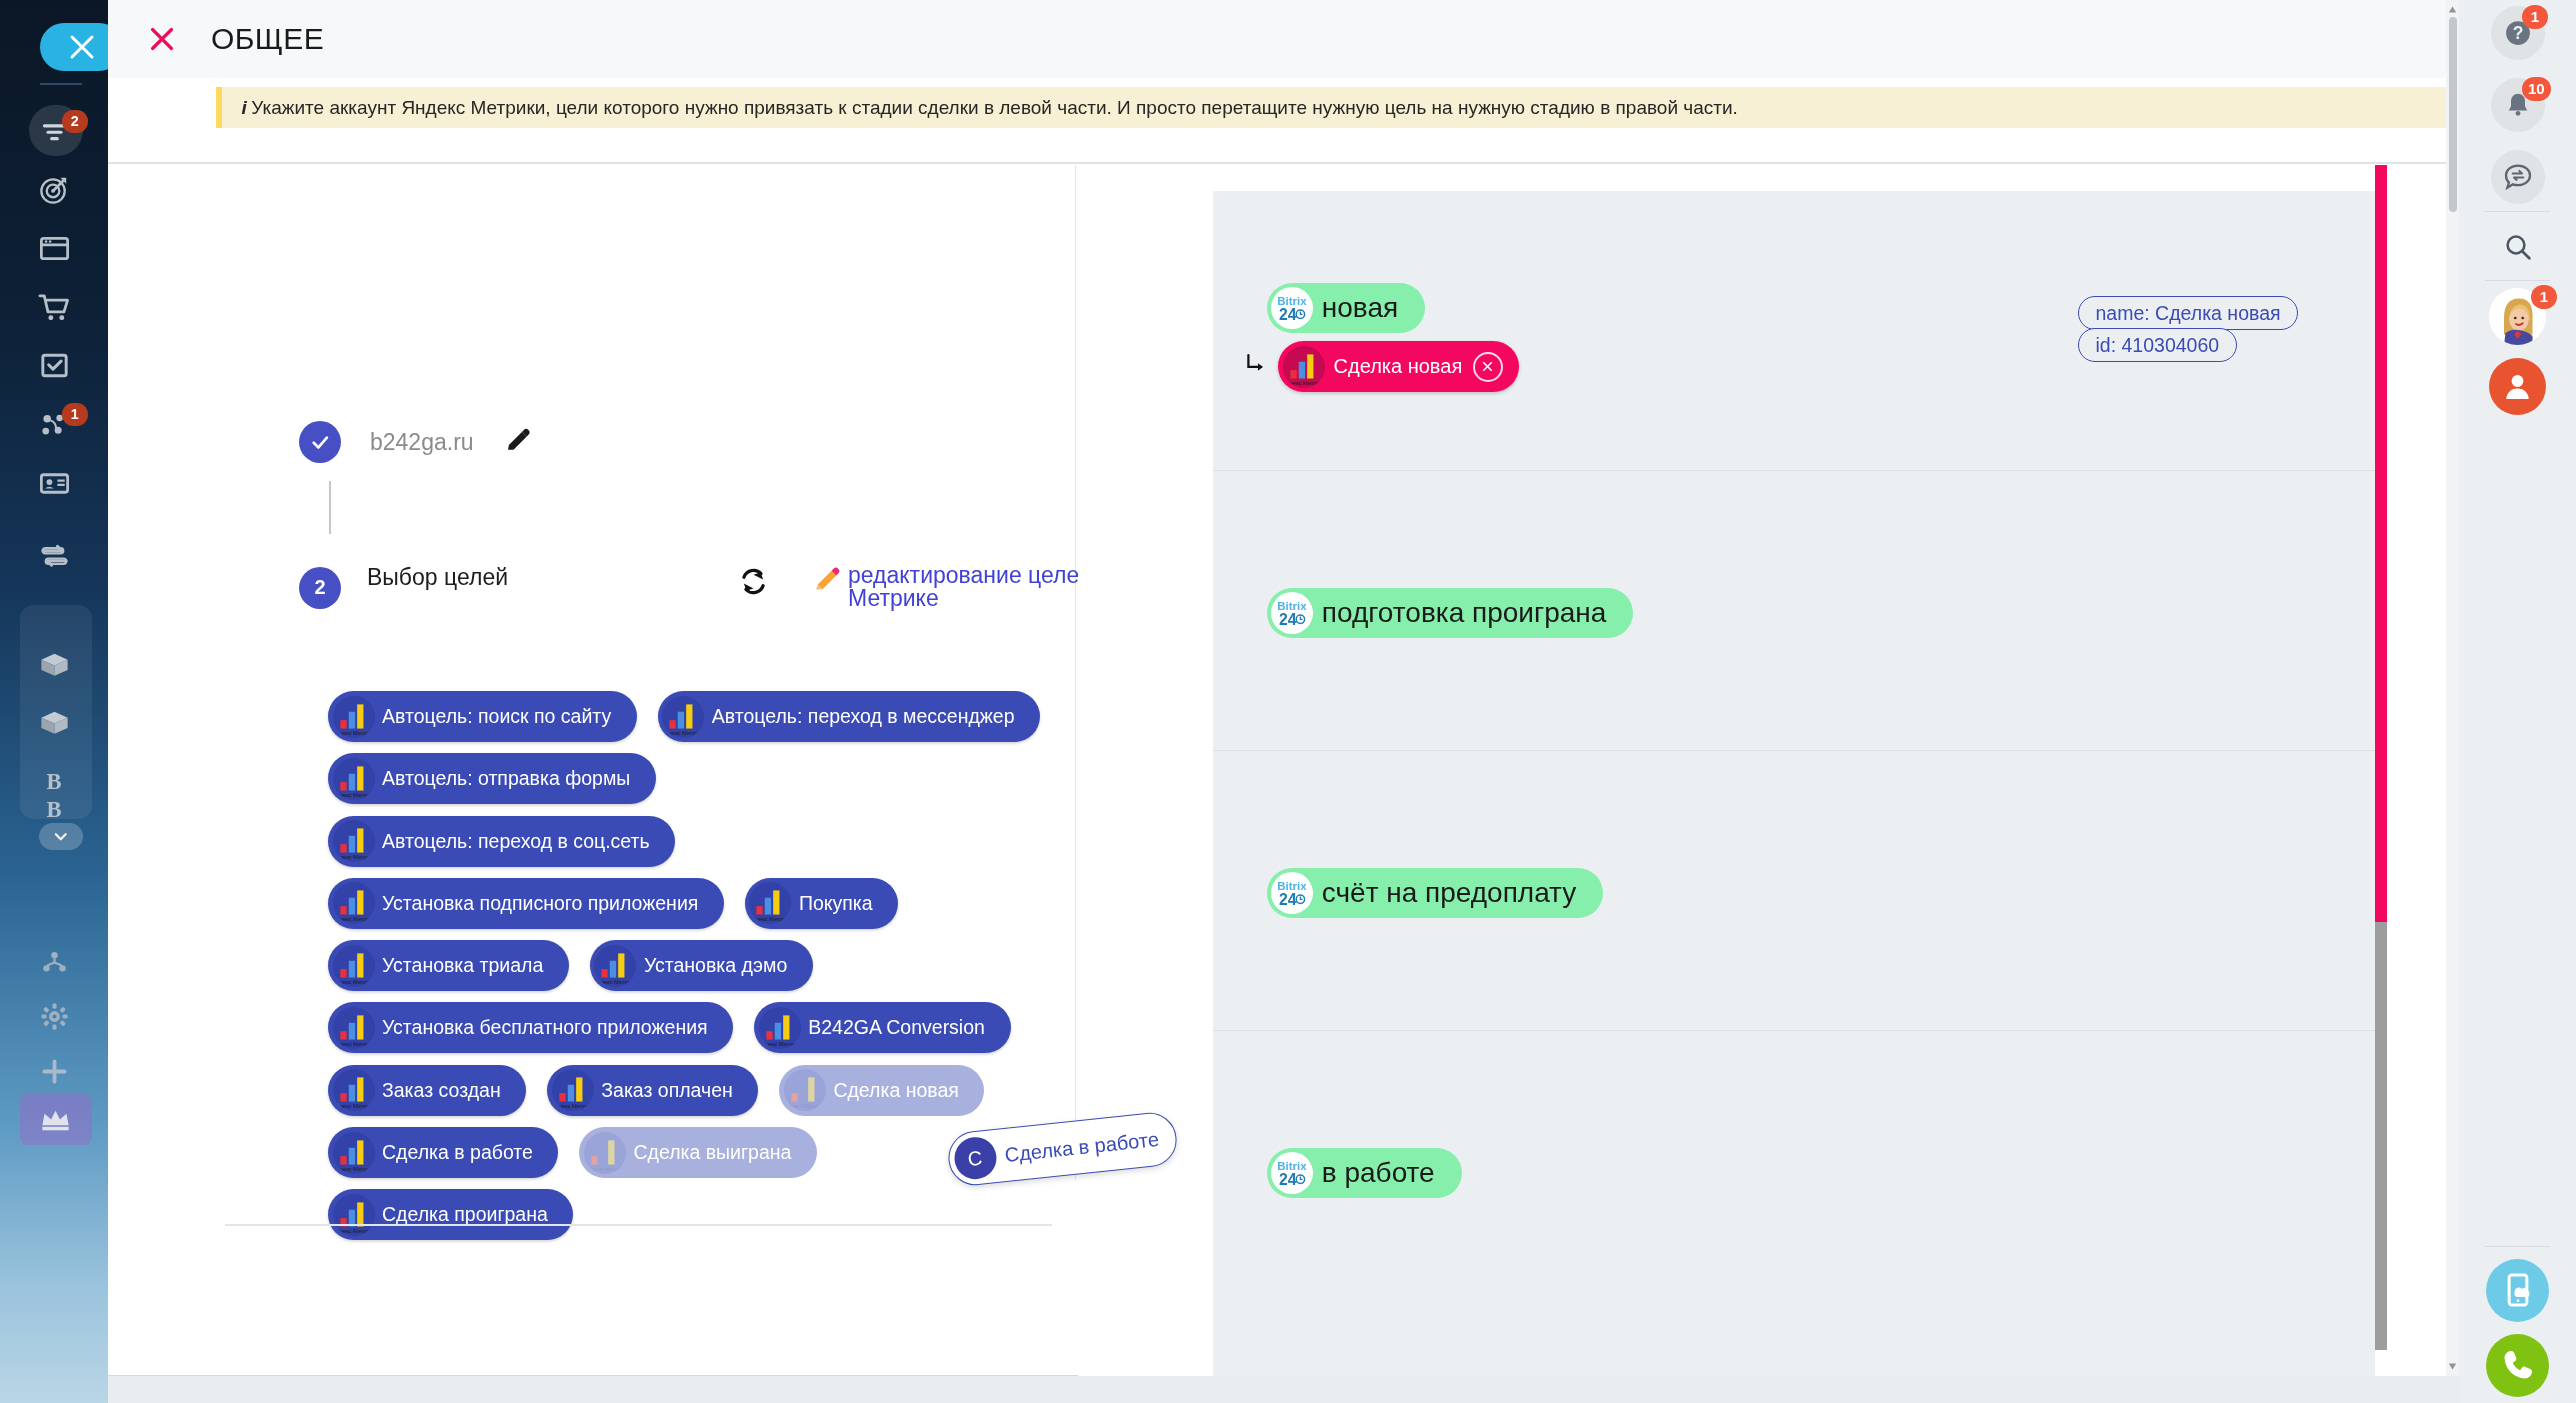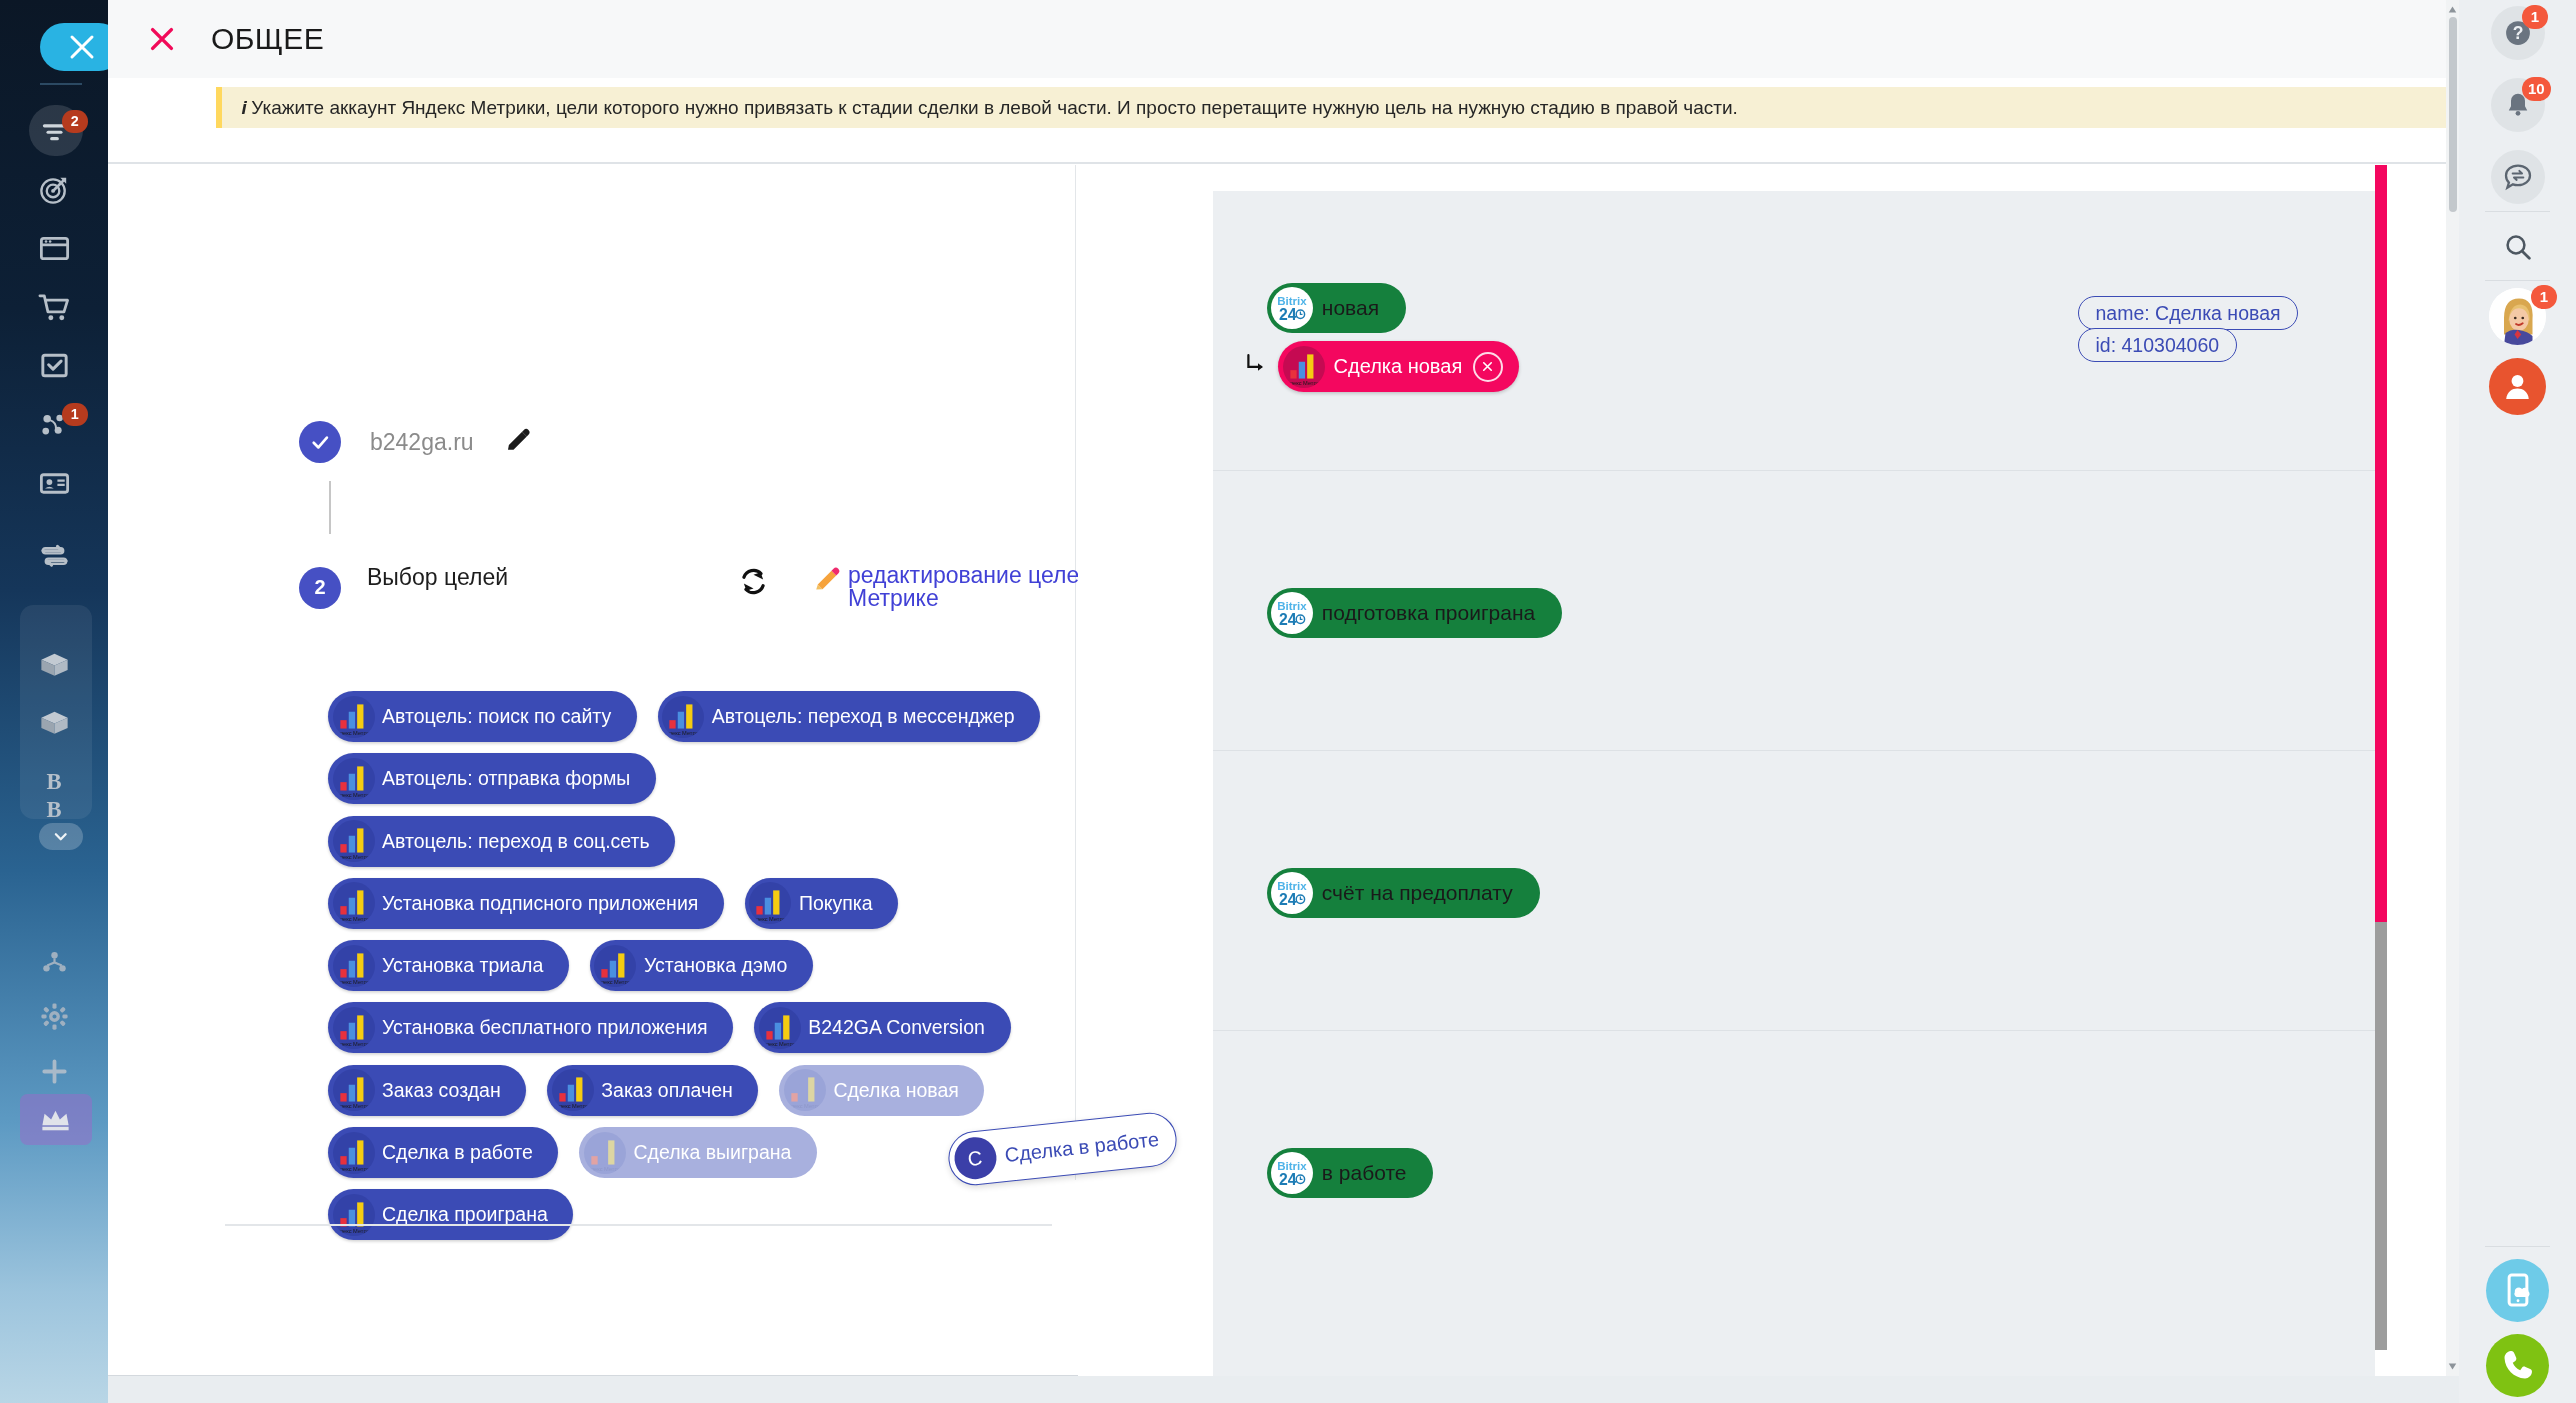--- a/index.html
+++ b/index.html
@@ -153,28 +153,28 @@
   #stage-list{
     position:absolute;left:135px;top:26px;width:1162px;height:1185px;
     background:#eceff2;
   }
   .stage-row{
     position:relative;height:280px;border-bottom:1.5px solid #dde1e5;
     padding-left:54px;padding-top:0;
   }
   .stage-row:last-child{border-bottom:none;}
   .stage-pill{
-    display:inline-flex;align-items:center;height:50px;background:#15803d;
+    display:inline-flex;align-items:center;height:50px;background:#86efac;
     border-radius:25px;padding-right:27px;
   }
   .stage-pill .b24{
     width:42px;height:42px;border-radius:50%;background:#fff;margin-left:3.8px;margin-right:9px;
     flex:none;display:flex;align-items:center;justify-content:center;
   }
-  .stage-name{font-size:21px;color:#1a1a1a;white-space:nowrap;font-family:"Liberation Sans",sans-serif;}
+  .stage-name{font-size:28px;color:#1a1a1a;white-space:nowrap;font-family:"Liberation Sans",sans-serif;}
 
   .goal-attached{
     display:inline-flex;align-items:center;height:51px;background:#f4075f;
     border-radius:25.6px;padding-right:7.5px;color:#fff;
     box-shadow:0 1.5px 3.8px rgba(0,0,0,.2);
   }
   .goal-attached .metrica{
     width:42px;height:42px;border-radius:50%;margin-left:4.5px;margin-right:9px;flex:none;
     background:#c50a52;display:flex;align-items:flex-end;justify-content:center;
     position:relative;overflow:hidden;

